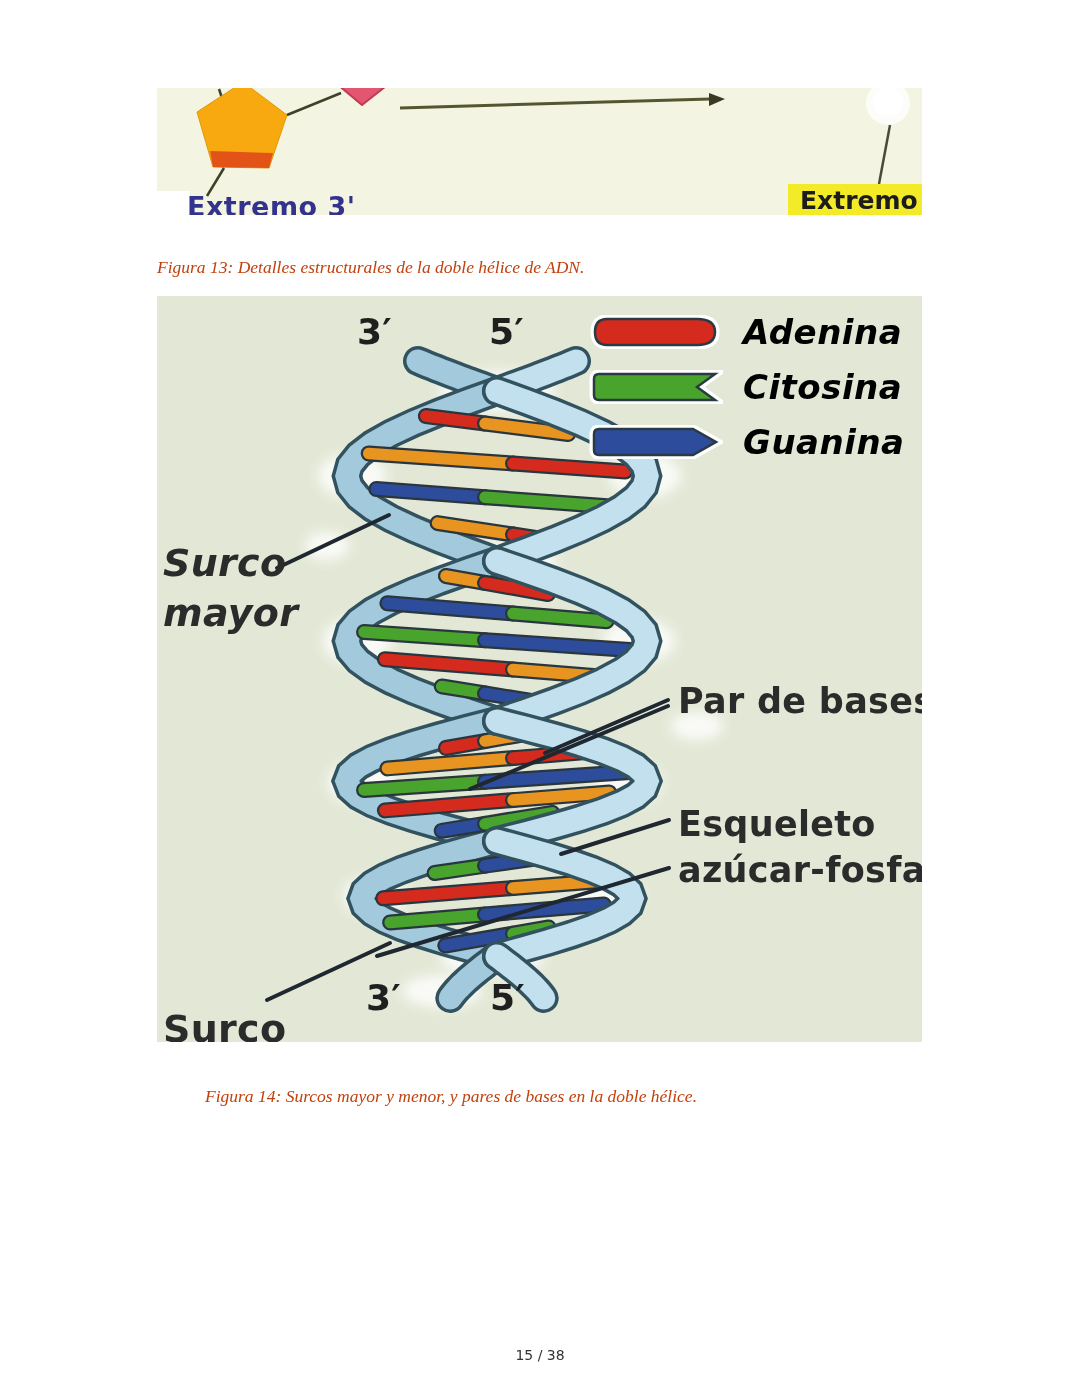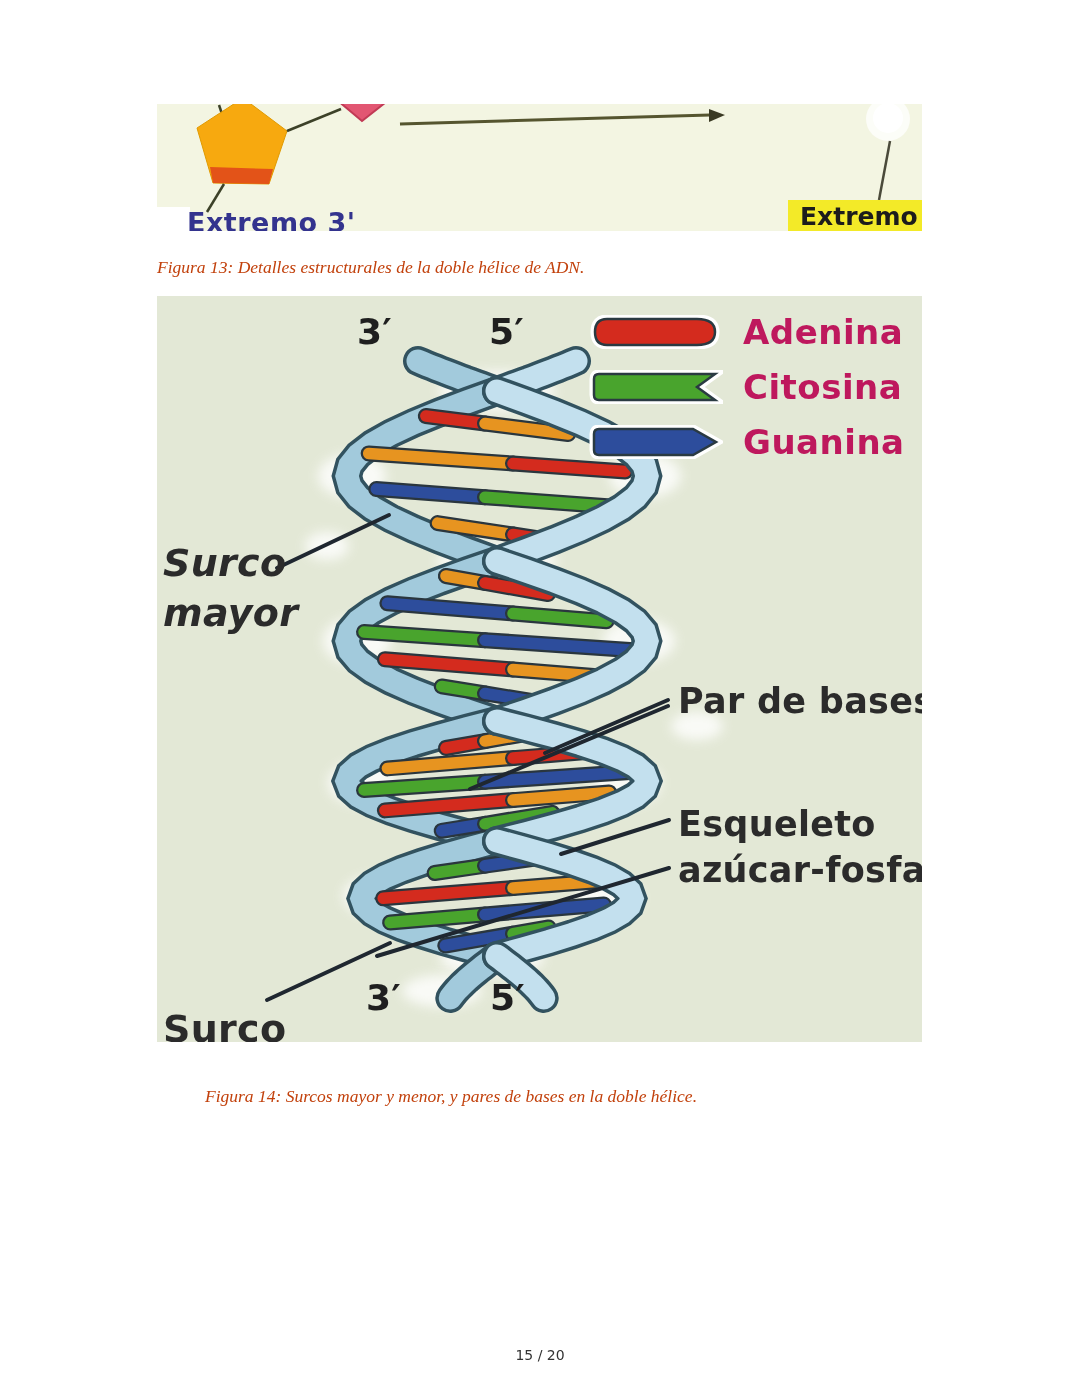--- a/index.html
+++ b/index.html
@@ -6,21 +6,21 @@
   html,body { background:#ffffff; }
   body {
     width:1080px; height:1397px; position:relative; overflow:hidden;
     font-family:"DejaVu Sans", sans-serif;
   }
   .abs { position:absolute; }
 
   
   .fig13-box {
     left:157px; top:88px; width:765px; height:127px;
-    background:#f3f5e2; overflow:hidden;margin-top:16px;
+    background:#f3f5e2; overflow:hidden;
   }
   .fig13-box svg { position:absolute; left:0; top:0; }
   .ext3-label {
     position:absolute; left:30px; top:103px;
     font-size:27px; font-weight:bold; color:#33338e;
     letter-spacing:0.5px; white-space:nowrap;
   }
   .ext5-label {
     position:absolute; left:631px; top:96px;
     background:#f3ea28; color:#1c1c1c;
@@ -57,22 +57,23 @@
   .surco-mayor { left:6px;  top:242px; width:170px; font-size:38px;font-style:italic; }
   .par-bases   { left:521px; top:382px; font-size:35px; white-space:nowrap; }
   .esqueleto   { left:521px; top:505px; width:290px; font-size:35px; }
   .surco-menor { left:6px;  top:708px; width:170px; font-size:38px; }
 
   
   .legend { position:absolute; left:432px; top:8px; }
   .legend-row { display:flex; align-items:center; gap:20px; height:55px; }
   .legend-bar { width:134px; height:34px; flex:0 0 auto; }
   .legend-label {
-    font-size:34px; font-weight:bold; color:#be185d; letter-spacing:0.5px;
+    font-size:34px; font-weight:bold; color:#000000; letter-spacing:0.5px;
     white-space:nowrap;
+    font-style:italic;
   }
 
   
   .page-number {
     position:absolute; left:0; top:1347px; width:100%;
     text-align:center; font-size:14px; color:#333333;
   }
 </style>
 </head>
 <body>
@@ -264,13 +265,13 @@
   <div class="dlabel par-bases">Par de bases</div>
   <div class="dlabel esqueleto">Esqueleto azúcar-fosfato</div>
   <div class="dlabel surco-menor">Surco menor</div>
 
   <div class="dlabel end-label end-bl">3′</div>
   <div class="dlabel end-label end-br">5′</div>
 </div>
 
 <p class="caption caption-14">Figura 14: Surcos mayor y menor, y pares de bases en la doble hélice.</p>
 
-<div class="page-number">15 / 20</div>
+<div class="page-number">15 / 38</div>
 
 </body></html>

